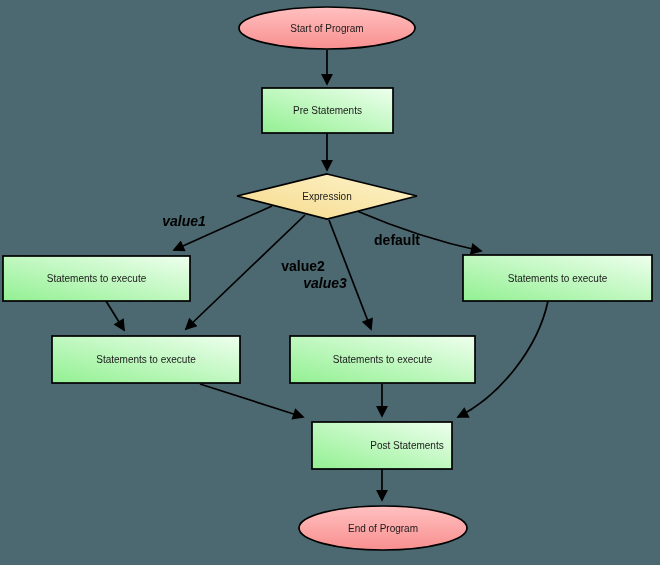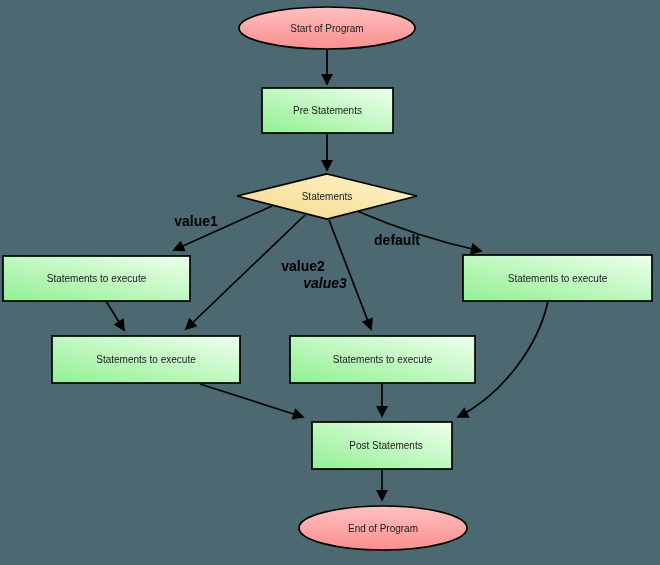--- a/index.html
+++ b/index.html
@@ -71,26 +71,26 @@
     <rect class="node-shape" x="3" y="256" width="187" height="45" fill="url(#greenGrad)"></rect>
     <rect class="node-shape" x="463" y="255" width="189" height="46" fill="url(#greenGrad)"></rect>
     <rect class="node-shape" x="52" y="336" width="188" height="47" fill="url(#greenGrad)"></rect>
     <rect class="node-shape" x="290" y="336" width="185" height="47" fill="url(#greenGrad)"></rect>
     <rect class="node-shape" x="312" y="422" width="140" height="47" fill="url(#greenGrad)"></rect>
     <ellipse class="node-shape" cx="383" cy="528" rx="84" ry="22" fill="url(#pinkGrad)"></ellipse>
   </svg>
 
   <div class="node-label" style="left:239px; top:7px;  width:176px; height:43px;">Start of Program</div>
   <div class="node-label" style="left:262px; top:88px; width:131px; height:45px;">Pre Statements</div>
-  <div class="node-label" style="left:237px; top:174px;width:180px; height:45px;">Statements</div>
+  <div class="node-label" style="left:237px; top:174px;width:180px; height:45px;">Expression</div>
   <div class="node-label" style="left:3px;   top:256px;width:187px; height:45px;">Statements to execute</div>
   <div class="node-label" style="left:463px; top:255px;width:189px; height:46px;">Statements to execute</div>
   <div class="node-label" style="left:52px;  top:336px;width:188px; height:47px;">Statements to execute</div>
   <div class="node-label" style="left:290px; top:336px;width:185px; height:47px;">Statements to execute</div>
-  <div class="node-label" style="left:312px; top:422px;width:148px; height:47px;">Post Statements</div>
+  <div class="node-label" style="left:312px; top:422px;width:148px; height:47px;padding-left:21px;">Post Statements</div>
   <div class="node-label" style="left:299px; top:506px;width:168px; height:44px;">End of Program</div>
 
-  <div class="edge-label" style="left:196px; top:221px;">value1</div>
+  <div class="edge-label" style="left:184px; top:221px;font-style:italic;">value1</div>
   <div class="edge-label" style="left:271px; top:266px;margin-left:32px;">value2</div>
   <div class="edge-label" style="left:325px; top:283px;font-style:italic;">value3</div>
   <div class="edge-label" style="left:397px; top:240px;">default</div>
 
 </div>
 
 </body></html>

